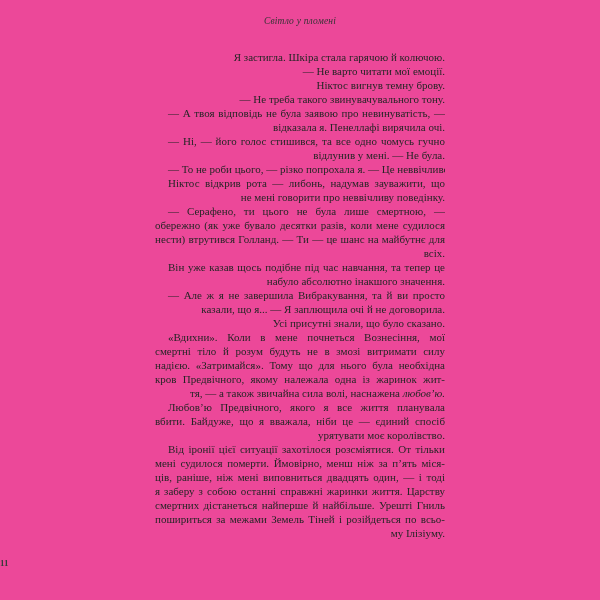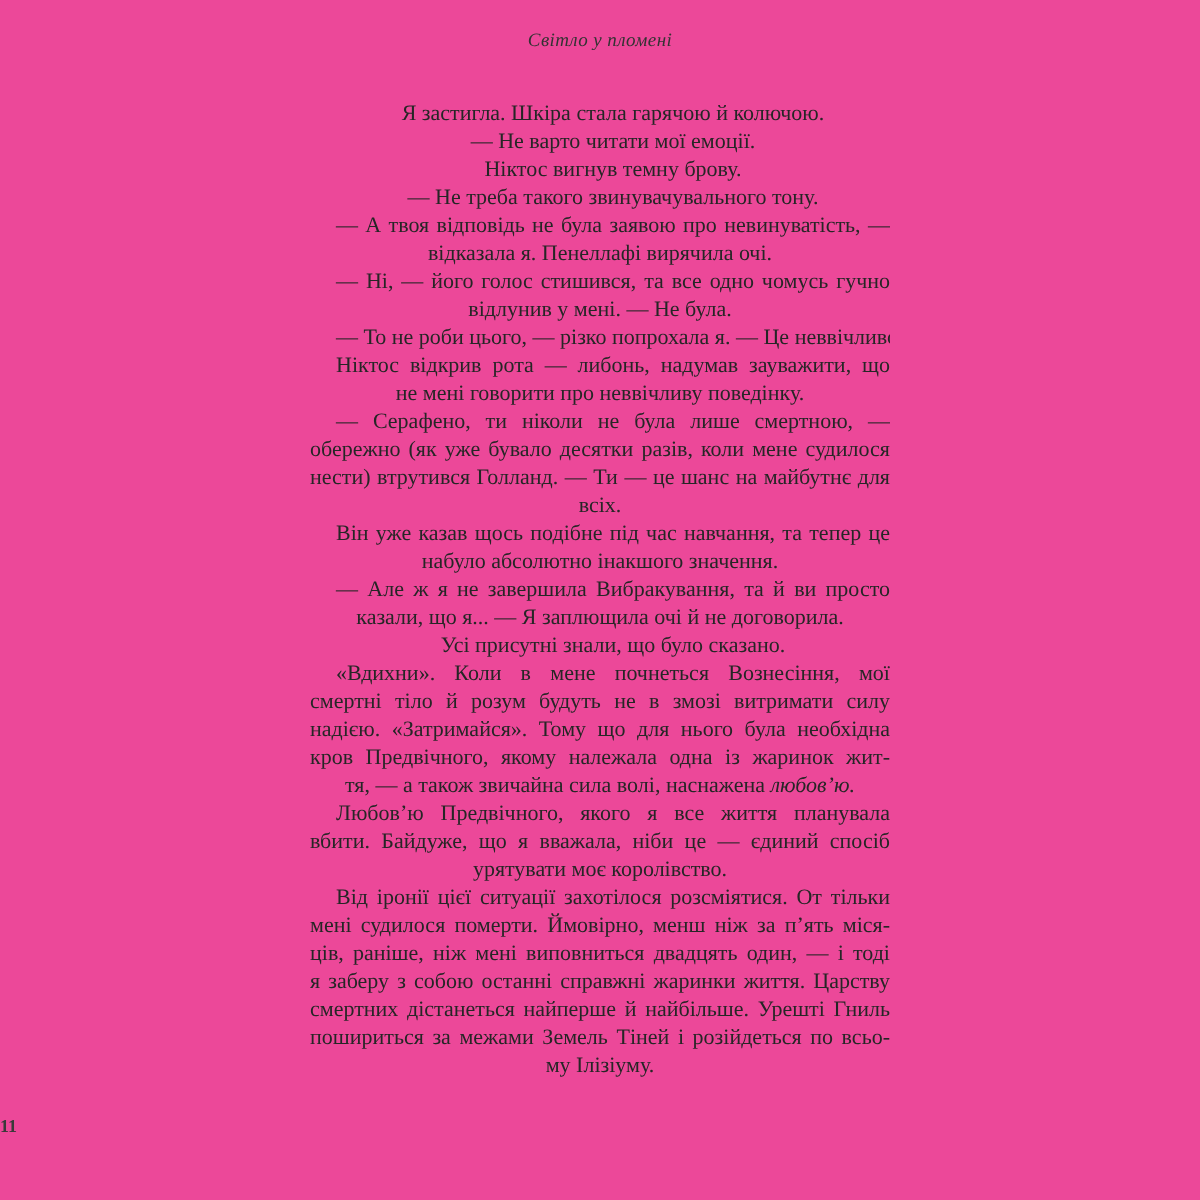--- a/index.html
+++ b/index.html
@@ -36,21 +36,21 @@
     top: 50px;
     left: 155px;
     width: 290px;
     font-size: 11px;
   }
   .line {
     height: 14px;
     line-height: 14px;
     overflow: hidden;
     white-space: nowrap;
-    text-align: center;
+    text-align: right;
   }
   .line.just {
     white-space: normal;
     text-align: justify;
     text-align-last: justify;
   }
   .line.indent {
     padding-left: 13px;
   }
   .seg-em {
@@ -100,21 +100,21 @@
       <div class="line indent">
     <span class="seg-main">— То не роби цього, — різко попрохала я. — Це неввічливо.</span>
   </div>
       <div class="line indent just">
     <span class="seg-main">Ніктос відкрив рота — либонь, надумав зауважити, що</span>
   </div>
       <div class="line">
     <span class="seg-main">не мені говорити про неввічливу поведінку.</span>
   </div>
       <div class="line indent just">
-    <span class="seg-main">— Серафено, ти ніколи не була лише смертною, —</span>
+    <span class="seg-main">— Серафено, ти цього не була лише смертною, —</span>
   </div>
       <div class="line just">
     <span class="seg-main">обережно (як уже бувало десятки разів, коли мене судилося</span>
   </div>
       <div class="line just">
     <span class="seg-main">нести) втрутився Голланд. — Ти — це шанс на майбутнє для</span>
   </div>
       <div class="line">
     <span class="seg-main">всіх.</span>
   </div>

